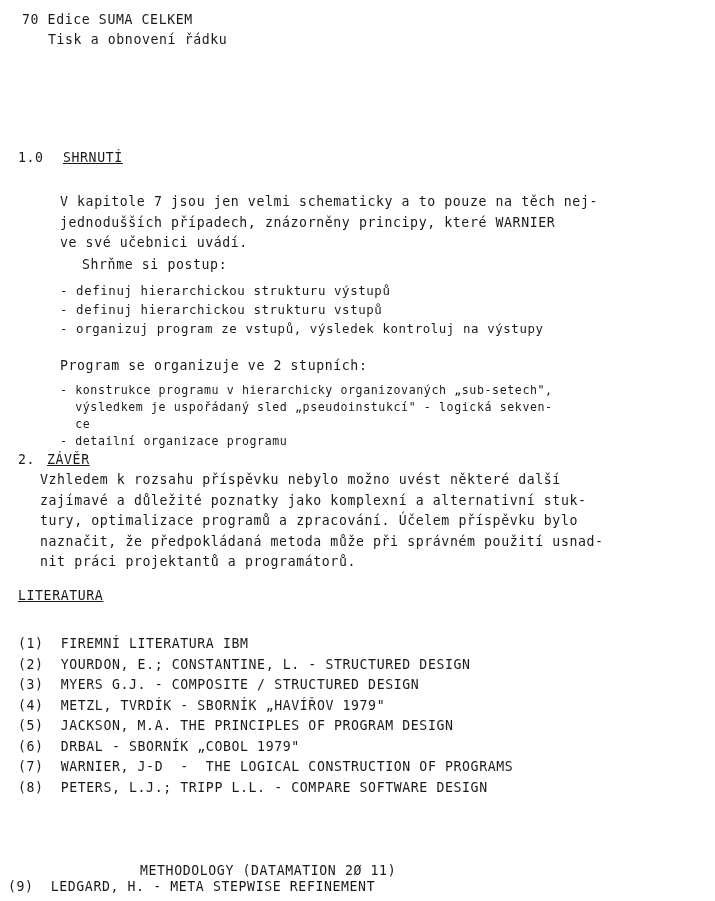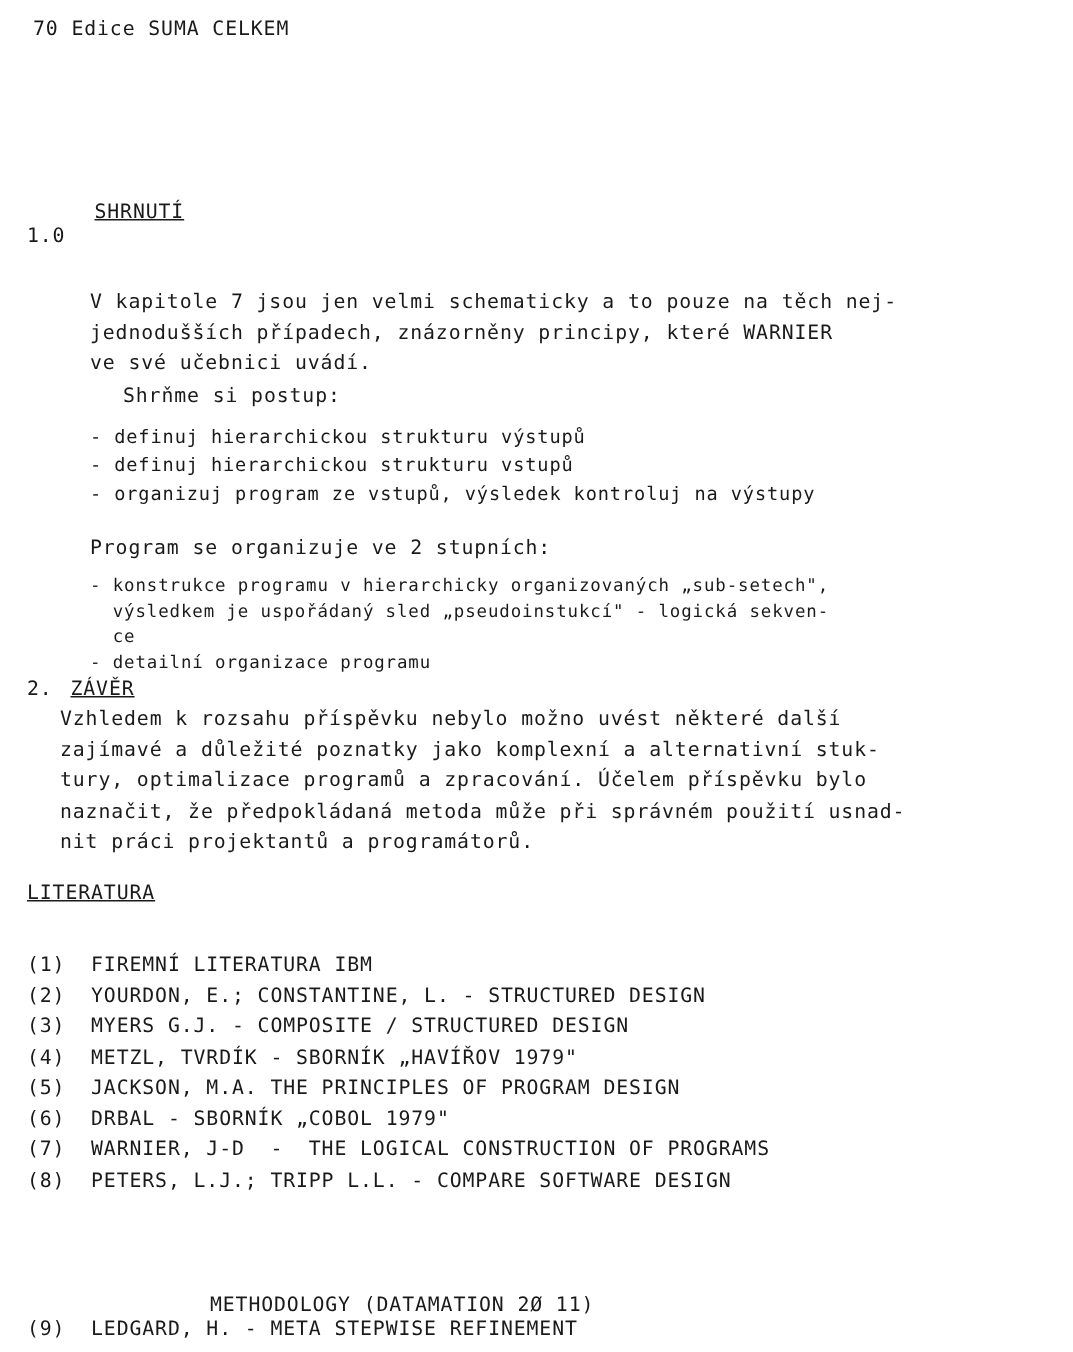--- a/index.html
+++ b/index.html
@@ -32,44 +32,45 @@
   .hdr { font-size: 13.2px; line-height: 20px; }
   .u { text-decoration: underline; }
 
   
   #header-line1 { left: 22px;  top: 10px; }
   #header-line2 { left: 48px;  top: 30px; }
 
   #para-intro   { left: 18px;  top: 50px; }
 
   #sec-15-num   { left: 18px;  top: 148px; }
-  #sec-15-title { left: 63px;  top: 132px; }
+  #sec-15-title { left: 63px;  top: 148px; }
 
   #para-15-a    { left: 60px;  top: 192px; }
   #para-15-b    { left: 60px;  top: 255px; margin-left: 22px; }
   #list-15      { left: 60px;  top: 281px; }
   #para-15-c    { left: 60px;  top: 356px; }
   #list-15b     { left: 60px;  top: 382px; }
 
   #sec-2-num    { left: 18px;  top: 450px; }
   #sec-2-title  { left: 47px;  top: 450px; }
   #para-2       { left: 40px;  top: 470px; }
 
   #lit-title    { left: 18px;  top: 586px; }
   #lit-list     { left: 18px;  top: 634px; }
   #lit-extra    { left: 140px; top: 861px; }
-  #lit-last     { left: 18px;  top: 877px; }
+  #lit-last     { left: 8px;  top: 877px; }
 </style>
 </head>
 <body>
 
 <div class="page">
 
   <div class="block hdr" id="header-line1">70 Edice SUMA CELKEM</div>
 
+  <div class="block hdr" id="header-line2">Tisk a obnovení řádku</div>
 
 
   <div class="block t13" id="sec-15-num">1.0</div>
 
   <div class="block t13 u" id="sec-15-title">SHRNUTÍ</div>
 
   <div class="block t13" id="para-15-a">V kapitole 7 jsou jen velmi schematicky a to pouze na těch nej-
 jednodušších případech, znázorněny principy, které WARNIER
 ve své učebnici uvádí.</div>
 

